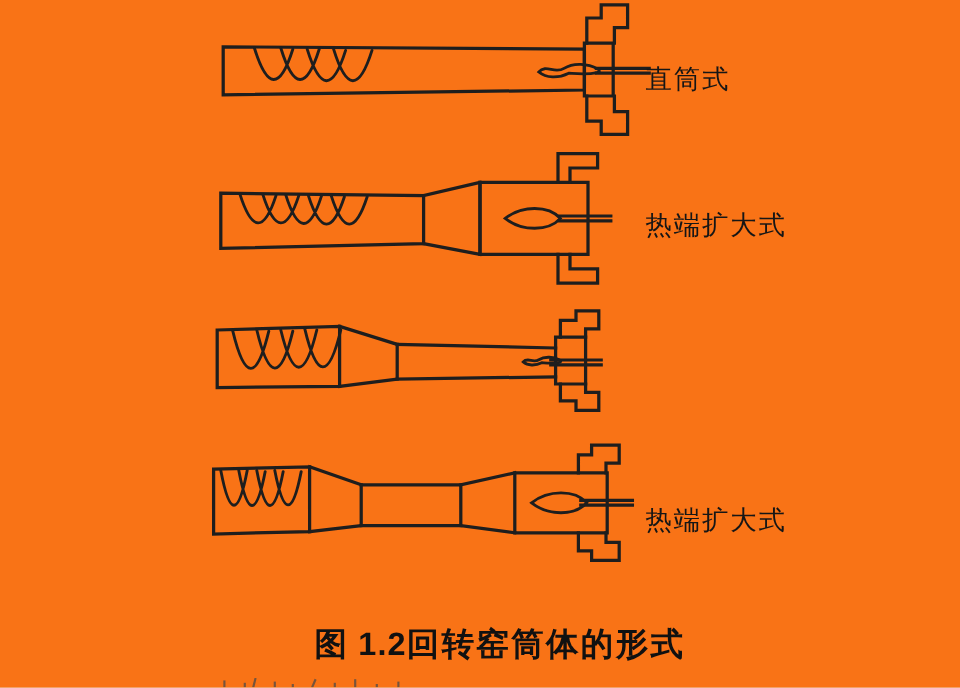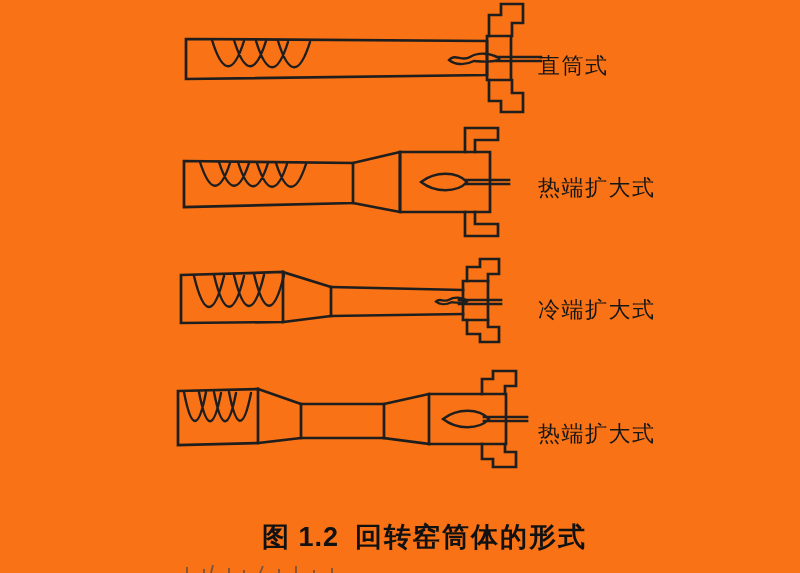--- a/index.html
+++ b/index.html
@@ -39,21 +39,21 @@
     white-space:nowrap;
   }
   .caption{
     position:absolute;
     left:262px;top:519px;
     font-size:27px;
     font-weight:bold;
     color:#111;
     white-space:nowrap;
   }
-  .caption .num{margin-right:16px;letter-spacing:1px;}
+  .caption .num{letter-spacing:1px;}
   .caption .ttl{letter-spacing:2px;}
   .cutoff{
     position:absolute;left:183px;top:565px;
     width:160px;height:8px;
   }
 </style>
 </head>
 <body>
 
 <div class="page">
@@ -110,21 +110,20 @@
       <path class="k" d="M484,417 H527 M484,421 H527"></path>
       <g transform="translate(443,419)">
         <path class="c" d="M0,0 C14,-11 36,-11 46,0 C36,11 14,11 0,0 Z"></path>
       </g>
       <path class="c" d="M184,392 Q195,450 206,392 M199,392 Q210,450 221,393 M214,392 Q225,450 236,393 M229,392 Q240,449 251,393"></path>
     </g>
   </svg>
 
   <span class="kiln-label" style="top:51px">直筒式</span>
   <span class="kiln-label" style="top:173px">热端扩大式</span>
-  <span class="kiln-label" style="top:295px">冷端扩大式</span>
   <span class="kiln-label" style="top:419px">热端扩大式</span>
 
   <div class="caption">
     <span class="num">图 1.2</span><span class="ttl">回转窑筒体的形式</span>
   </div>
 
   <svg class="cutoff" viewBox="0 0 160 8">
     <g stroke="#4a4a4a" stroke-width="1.8" fill="none" opacity="0.75">
       <path d="M4,8 V2"></path>
         <path d="M21,8 V4"></path>

